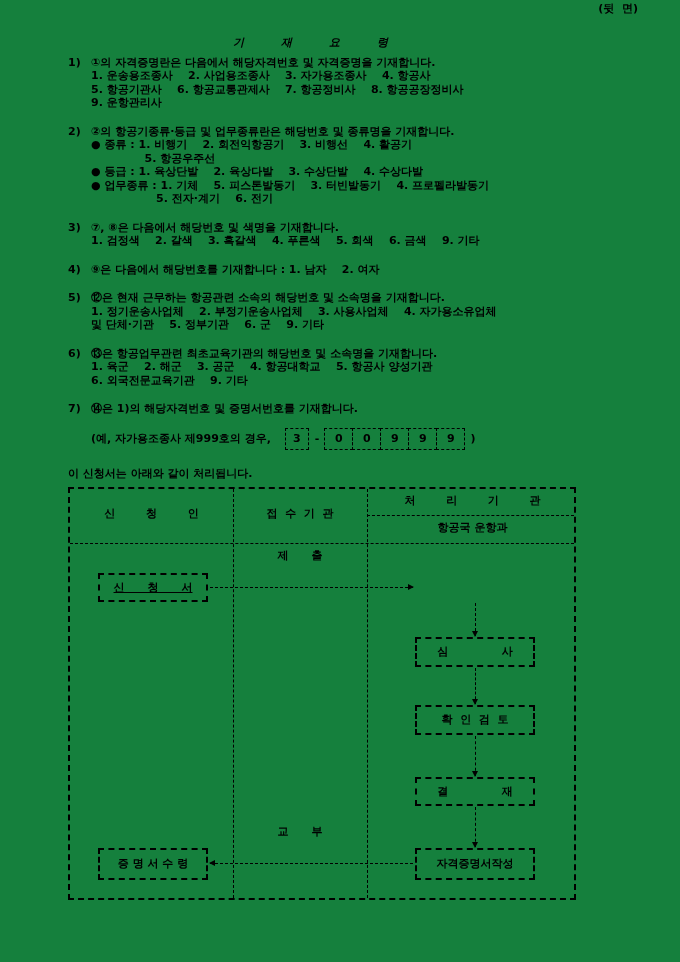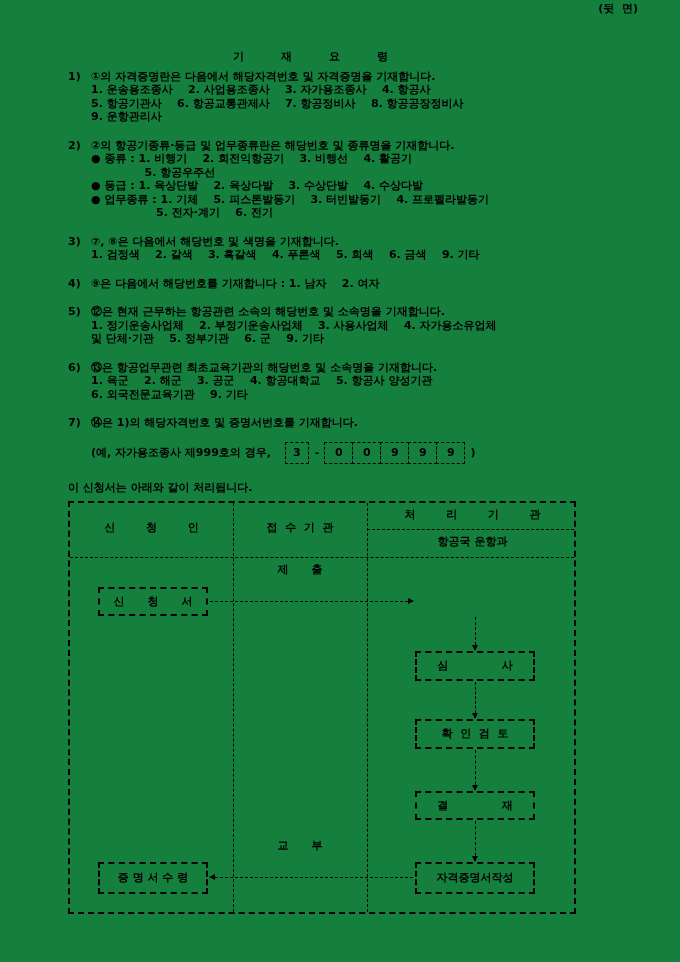--- a/index.html
+++ b/index.html
@@ -10,21 +10,21 @@
     background:#15803d;
     color:#000000;
     font-family:"DejaVu Sans","Liberation Sans",sans-serif;
     font-weight:bold;
     font-size:11px;
     line-height:13.5px;
     overflow:hidden;
   }
   .content { position:absolute; left:68px; top:36px; right:62px; }
   .corner-note { position:absolute; top:2px; right:42px; white-space:pre; }
-  .doc-title { margin-top:14px; margin-bottom:6px; padding-left:165px; white-space:pre; letter-spacing:2px; }
+  .doc-title { margin-top:0; margin-bottom:6px; padding-left:165px; white-space:pre; letter-spacing:2px;font-style:italic; }
   .section { display:flex; margin-bottom:15px; }
   .sec-num { width:23px; flex:0 0 23px; white-space:pre; }
   .sec-body { flex:1; }
   .line { white-space:pre; }
   .example-row { display:flex; align-items:center; margin-top:10px; margin-left:0; height:26px; }
   .example-prefix { white-space:pre; }
   .digit-box {
     display:inline-flex; align-items:center; justify-content:center;
     width:24px; height:22px; border:1px dashed #000; margin-left:14px;
   }
@@ -48,21 +48,21 @@
   .hdr { position:absolute; white-space:pre; text-align:center; }
   .hdr1 { left:0; width:163px; top:18px; }
   .hdr2 { left:163px; width:134px; top:18px; }
   .hdr3 { left:297px; width:211px; top:5px; }
   .hdr3sub { left:297px; width:211px; top:32px; }
   .fbox {
     position:absolute; border:2px dashed #000;
     display:flex; align-items:center; justify-content:center;
     white-space:pre;
   }
-  .b-app     { left:28px;  top:84px;  width:110px; height:29px; }
+  .b-app     { left:28px;  top:84px;  width:110px; height:29px;text-decoration:underline; }
   .b-receipt { left:345px; top:84px;  width:120px; height:29px; }
   .b-review  { left:345px; top:148px; width:120px; height:30px; }
   .b-confirm { left:345px; top:216px; width:120px; height:30px; }
   .b-approve { left:345px; top:288px; width:120px; height:29px; }
   .b-cert    { left:345px; top:359px; width:120px; height:32px; }
   .b-receive { left:28px;  top:359px; width:110px; height:32px; }
   .flow-label { position:absolute; left:163px; width:134px; text-align:center; white-space:pre; }
   .lbl-submit { top:60px; }
   .lbl-issue  { top:336px; }
   .harrow { position:absolute; height:0; border-top:1px dashed #000; }

